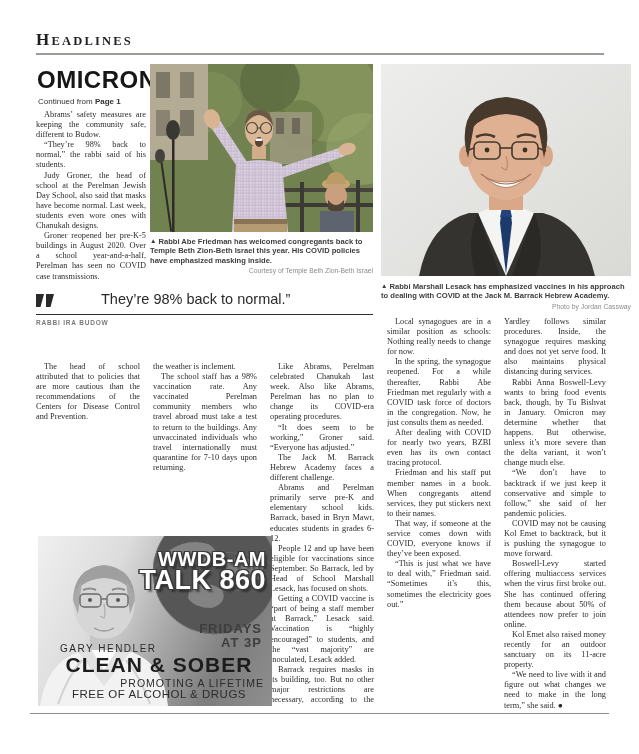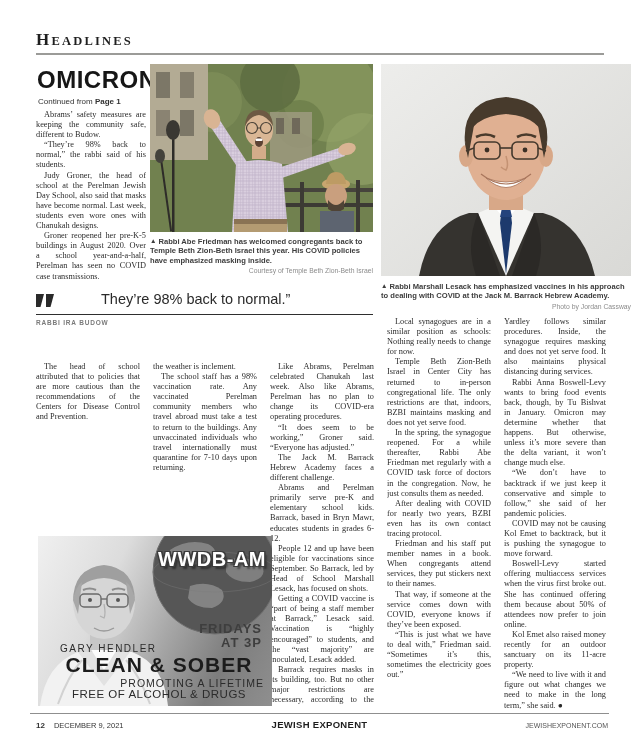--- a/index.html
+++ b/index.html
@@ -223,21 +223,20 @@
     <p class="pp">The Jack M. Barrack Hebrew Academy faces a different challenge.</p>
     <p class="pp">Abrams and Perelman primarily serve pre-K and elementary school kids. Barrack, based in Bryn Mawr, educates students in grades 6-12.</p>
     <p class="pp">People 12 and up have been eligible for vaccinations since September. So Barrack, led by Head of School Marshall Lesack, has focused on shots.</p>
     <p class="pp">Getting a COVID vaccine is “part of being a staff member at Barrack,” Lesack said. Vaccination is “highly encouraged” to students, and the “vast majority” are inoculated, Lesack added.</p>
     <p class="pp">Barrack requires masks in its building, too. But no other major restrictions are necessary, according to the head of school.</p>
 
   </div>
 
   <div class="coltext c4">
     <p class="pp">Local synagogues are in a similar position as schools: Nothing really needs to change for now.</p>
-    <p class="pp">Temple Beth Zion-Beth Israel in Center City has returned to in-person congregational life. The only restrictions are that, indoors, BZBI maintains masking and does not yet serve food.</p>
     <p class="pp">In the spring, the synagogue reopened. For a while thereafter, Rabbi Abe Friedman met regularly with a COVID task force of doctors in the congregation. Now, he just consults them as needed.</p>
     <p class="pp">After dealing with COVID for nearly two years, BZBI even has its own contact tracing protocol.</p>
     <p class="pp">Friedman and his staff put member names in a book. When congregants attend services, they put stickers next to their names.</p>
     <p class="pp">That way, if someone at the service comes down with COVID, everyone knows if they’ve been exposed.</p>
     <p class="pp">“This is just what we have to deal with,” Friedman said. “Sometimes it’s this, sometimes the electricity goes out.”</p>
 
   </div>
 
   <div class="coltext c5">
     <p class="pp noind">Yardley follows similar procedures. Inside, the synagogue requires masking and does not yet serve food. It also maintains physical distancing during services.</p>
@@ -274,32 +273,26 @@
       <rect x="69" y="58" width="21" height="13" rx="4" fill="none" stroke="#6a6a6a" stroke-width="1.4"></rect>
       <line x1="63" y1="63" x2="69" y2="63" stroke="#6a6a6a" stroke-width="1.4"></line>
       <circle cx="52" cy="64" r="2" fill="#555"></circle>
       <circle cx="80" cy="64" r="2" fill="#555"></circle>
       <path d="M45 54 Q52 51 58 54" stroke="#8d8d8d" stroke-width="2" fill="none"></path>
       <path d="M74 54 Q80 51 87 54" stroke="#8d8d8d" stroke-width="2" fill="none"></path>
       <path d="M66 68 Q68 78 66 82 Q64 81 62 80" stroke="#b0b0b0" stroke-width="1.3" fill="none"></path>
       <path d="M56 92 Q66 98 76 92" stroke="#9a9a9a" stroke-width="1.4" fill="none"></path>
     </svg>
     <div class="ad-station">WWDB-AM</div>
+    <div class="ad-show">TALK 860</div>
     <div class="ad-sched">
       <div>FRIDAYS</div>
       <div>AT 3P</div>
     </div>
     <div class="ad-host">GARY HENDLER</div>
     <div class="ad-title">CLEAN &amp; SOBER</div>
     <div class="ad-tag1">PROMOTING A LIFETIME</div>
     <div class="ad-tag2">FREE OF ALCOHOL &amp; DRUGS</div>
   </div>
 
   <div class="footer-rule"></div>
-  <div class="footer">
-    <div class="f-left">
-      <span class="f-page">12</span><span>DECEMBER 9, 2021</span>
-    </div>
-    <div class="f-center">JEWISH EXPONENT</div>
-    <div class="f-right">JEWISHEXPONENT.COM</div>
-  </div>
 
 </div>
 
 </body></html>

